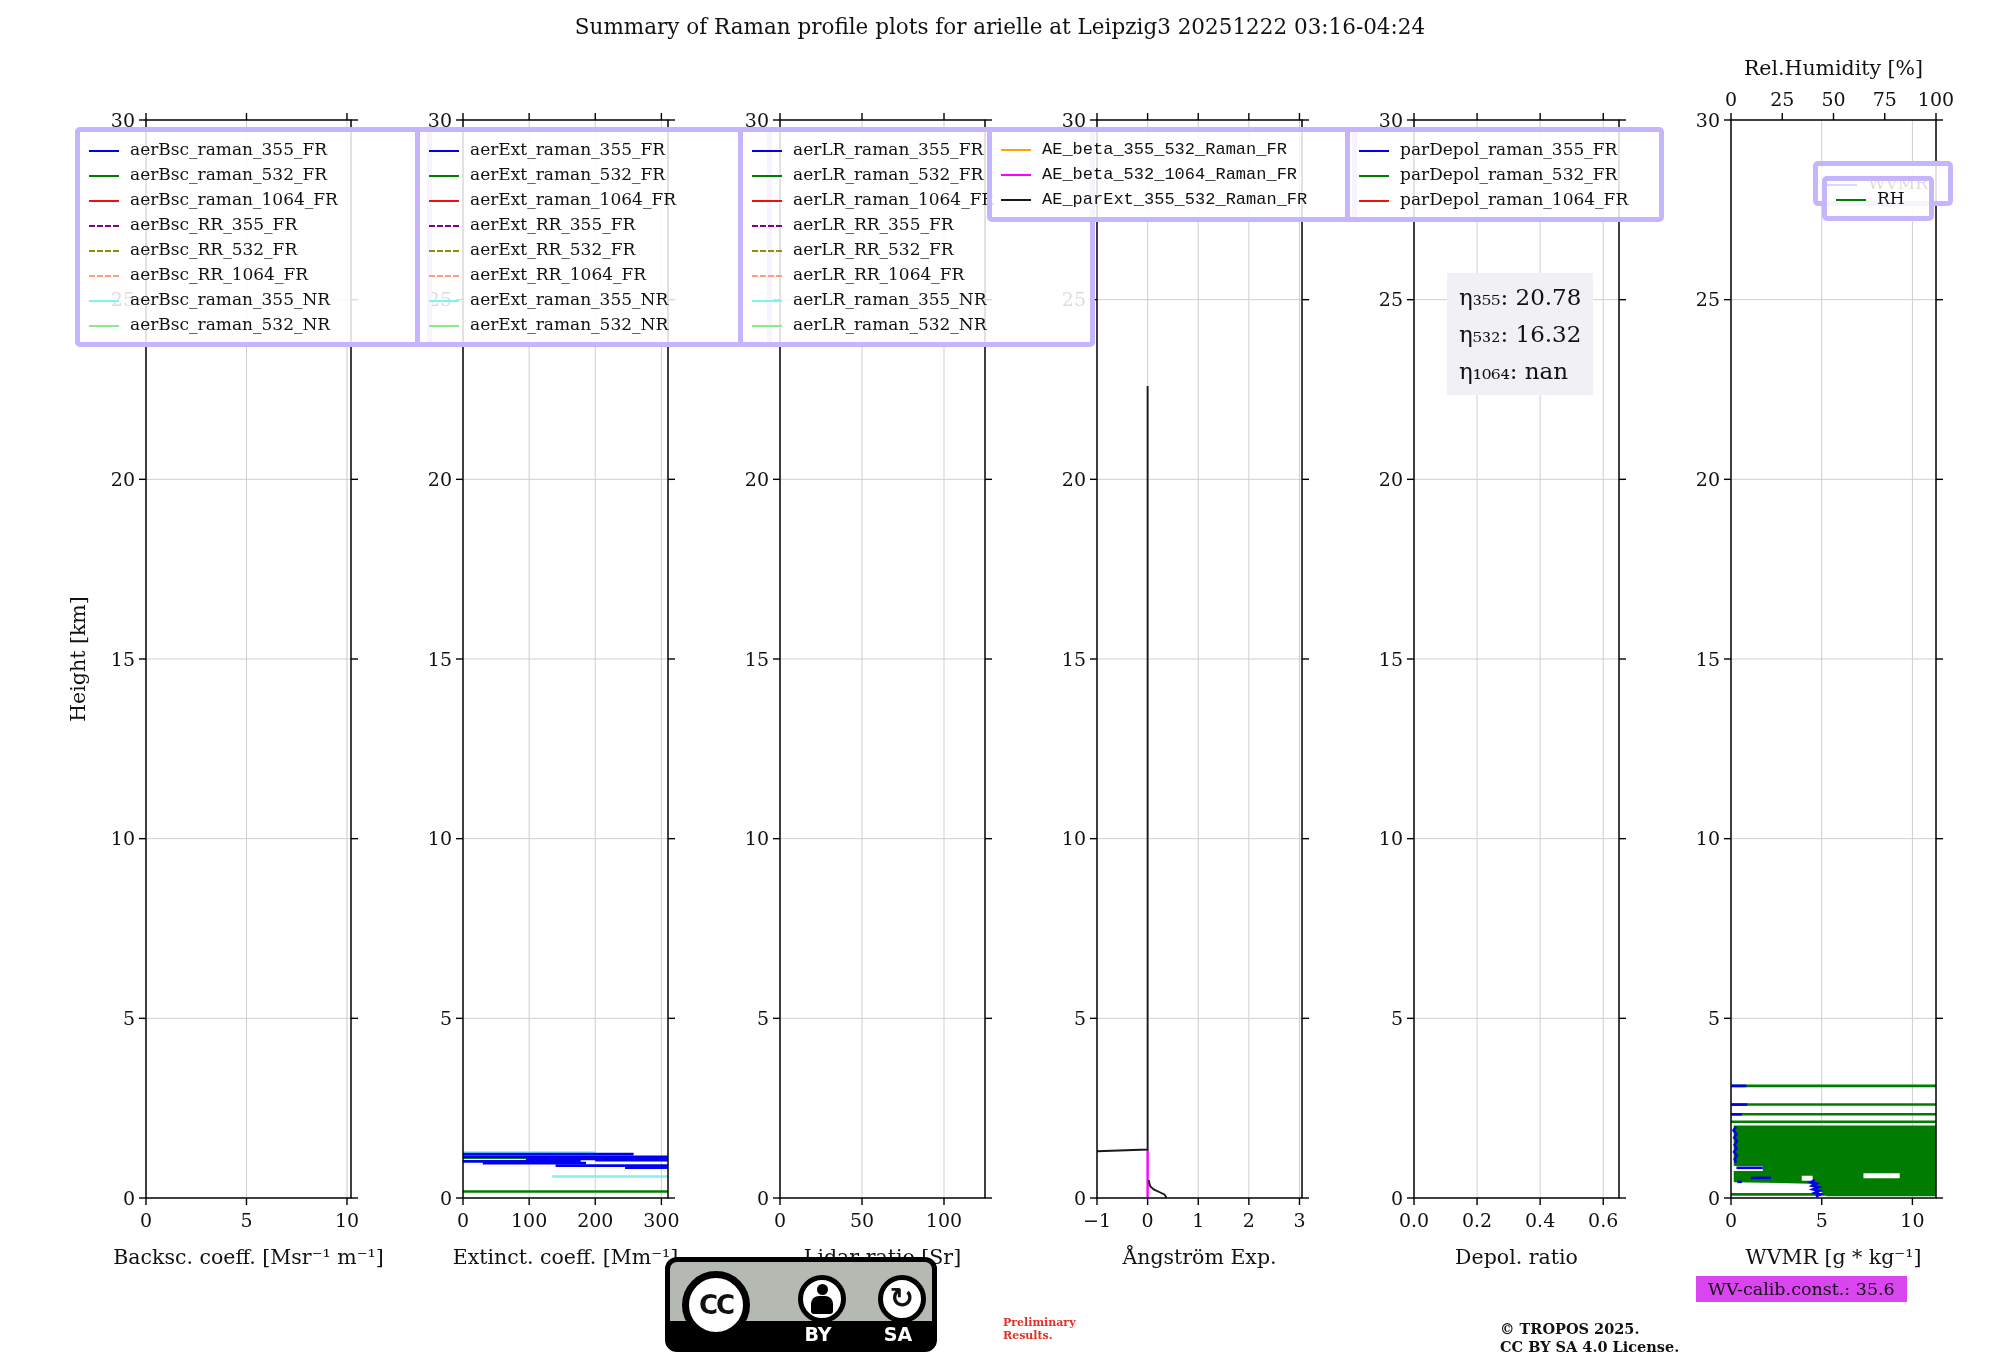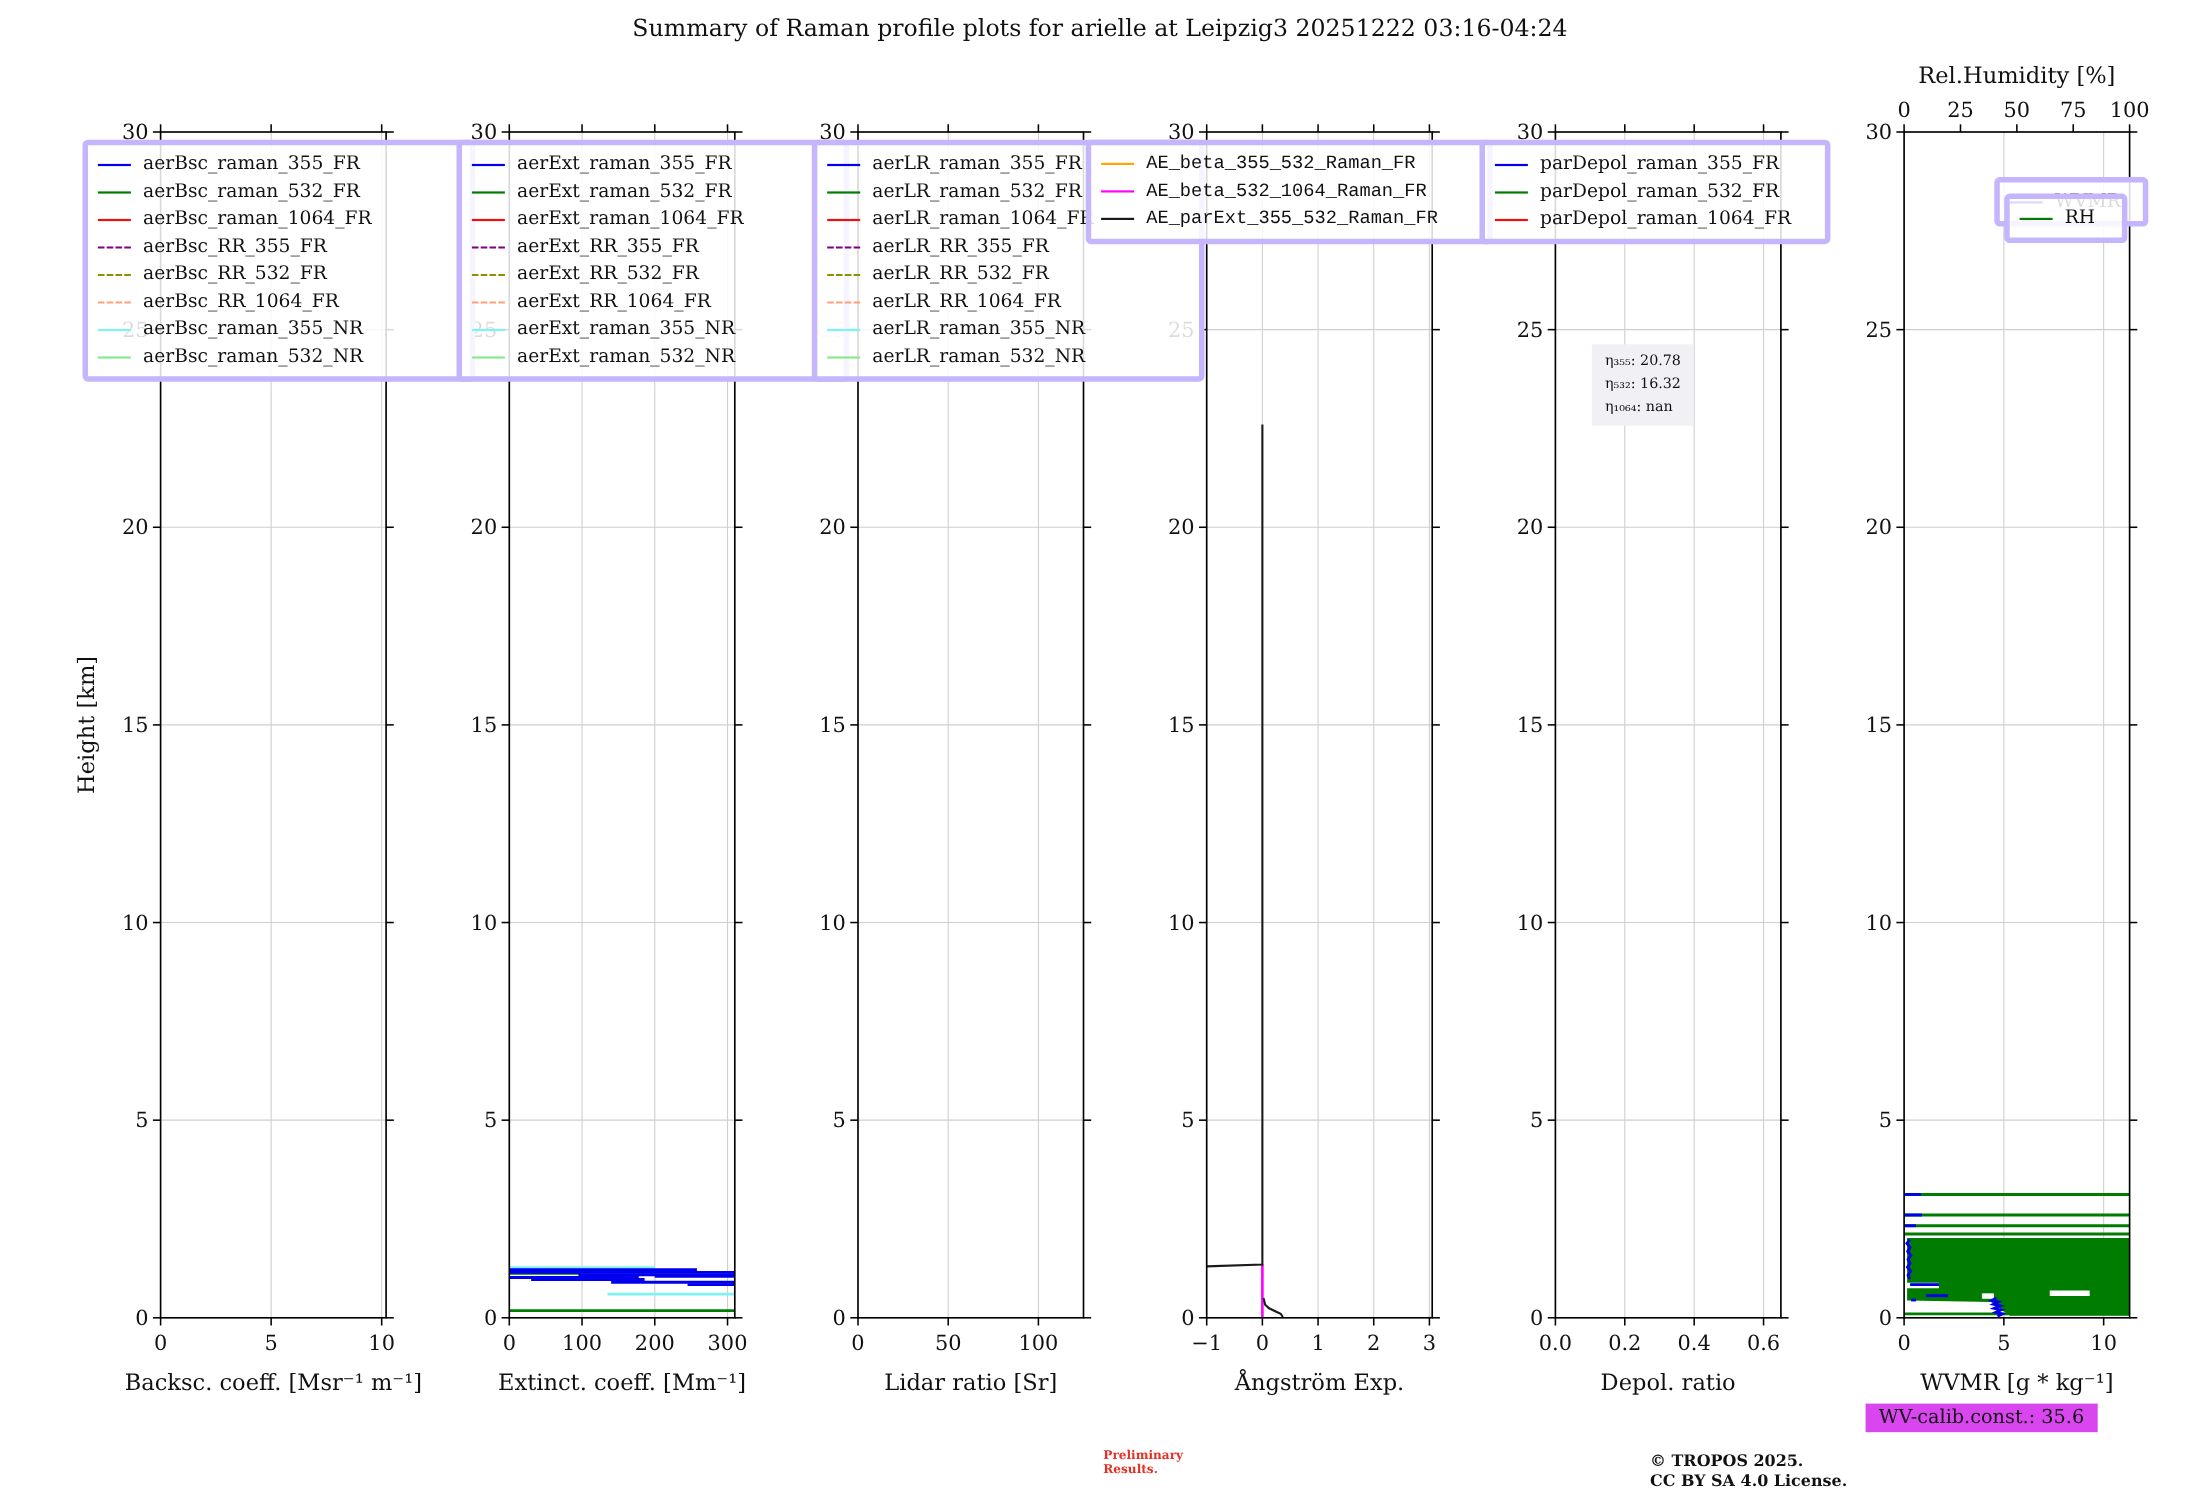--- a/index.html
+++ b/index.html
@@ -7,21 +7,21 @@
         font-family:"DejaVu Serif","Liberation Serif",serif;color:#111;}
   .title{position:absolute;top:14px;left:0;width:2000px;text-align:center;
          font-size:21.5px;}
   .height-label{position:absolute;left:78px;top:659px;transform:translate(-50%,-50%) rotate(-90deg);
          font-size:20.5px;white-space:nowrap;}
   #chart-root{position:absolute;left:0;top:0;width:2000px;height:1360px;}
   .legend{position:absolute;background:rgba(255,255,255,0.85);border:5px solid #c4b5fd;
           border-radius:5px;padding:5px 9px;font-size:17px;line-height:25px;white-space:nowrap;z-index:5;}
   .legend-item{display:block;}
   .sample{display:inline-block;width:30px;height:0;margin-right:11px;vertical-align:middle;border-top:2.6px solid #000;}
-  .anno-box{position:absolute;background:#f1f1f5;padding:6px 12px;font-size:13px;line-height:1.6;z-index:4;white-space:nowrap;margin-top:40px;}
+  .anno-box{position:absolute;background:#f1f1f5;padding:6px 12px;font-size:23px;line-height:1.6;z-index:4;white-space:nowrap;}
   .ref-box{position:absolute;left:193px;top:1286px;background:#f1f1f1;padding:4px 10px;
            font-size:17px;line-height:1.28;}
   .wv-box{position:absolute;left:1696px;top:1276px;background:#d946ef;padding:3px 12px;font-size:17.5px;}
   .prelim{position:absolute;left:1003px;top:1316px;font-size:11px;font-weight:bold;line-height:1.2;color:#e23227;}
   .tropos{position:absolute;left:1500px;top:1320px;font-size:14.5px;font-weight:bold;line-height:1.25;}
   
   .plate{position:absolute;left:665px;top:1257px;width:262px;height:85px;background:#b4b9b2;
          border:5px solid #000;border-radius:12px;}
   .plate .strip{position:absolute;left:-1px;right:-1px;bottom:-1px;height:27px;background:#000;border-radius:0 0 8px 8px;}
   .circ{position:absolute;background:#fff;border-radius:50%;text-align:center;z-index:2;}
@@ -406,20 +406,31 @@
         <div>η₃₅₅: 20.78</div>
         <div>η₅₃₂: 16.32</div>
         <div>η₁₀₆₄: nan</div>
       </div><div class="legend" style="left: 1813px; top: 129px; width: 112px; margin-top: 32px;">
         <div class="legend-item"><span class="sample" style="border-top-color: rgb(0, 0, 238);"></span><span>WVMR</span></div>
       </div><div class="legend" style="left: 1822px; top: 176px; width: 84px;">
         <div class="legend-item"><span class="sample" style="border-top-color: rgb(0, 125, 0);"></span><span>RH</span></div>
       </div></div>
 
 
+  <div class="plate">
+    <div class="strip"></div>
+    <div class="circ cc-circle">CC</div>
+    <div class="circ person-circle">
+      <div class="p-head"></div>
+      <div class="p-body"></div>
+    </div>
+    <div class="circ sa-circle">↻</div>
+    <div class="plate-label by-label">BY</div>
+    <div class="plate-label sa-label">SA</div>
+  </div>
 
   <div class="prelim">
     <div>Preliminary</div>
     <div>Results.</div>
   </div>
 
   <div class="tropos">
     <div>© TROPOS 2025.</div>
     <div>CC BY SA 4.0 License.</div>
   </div>

